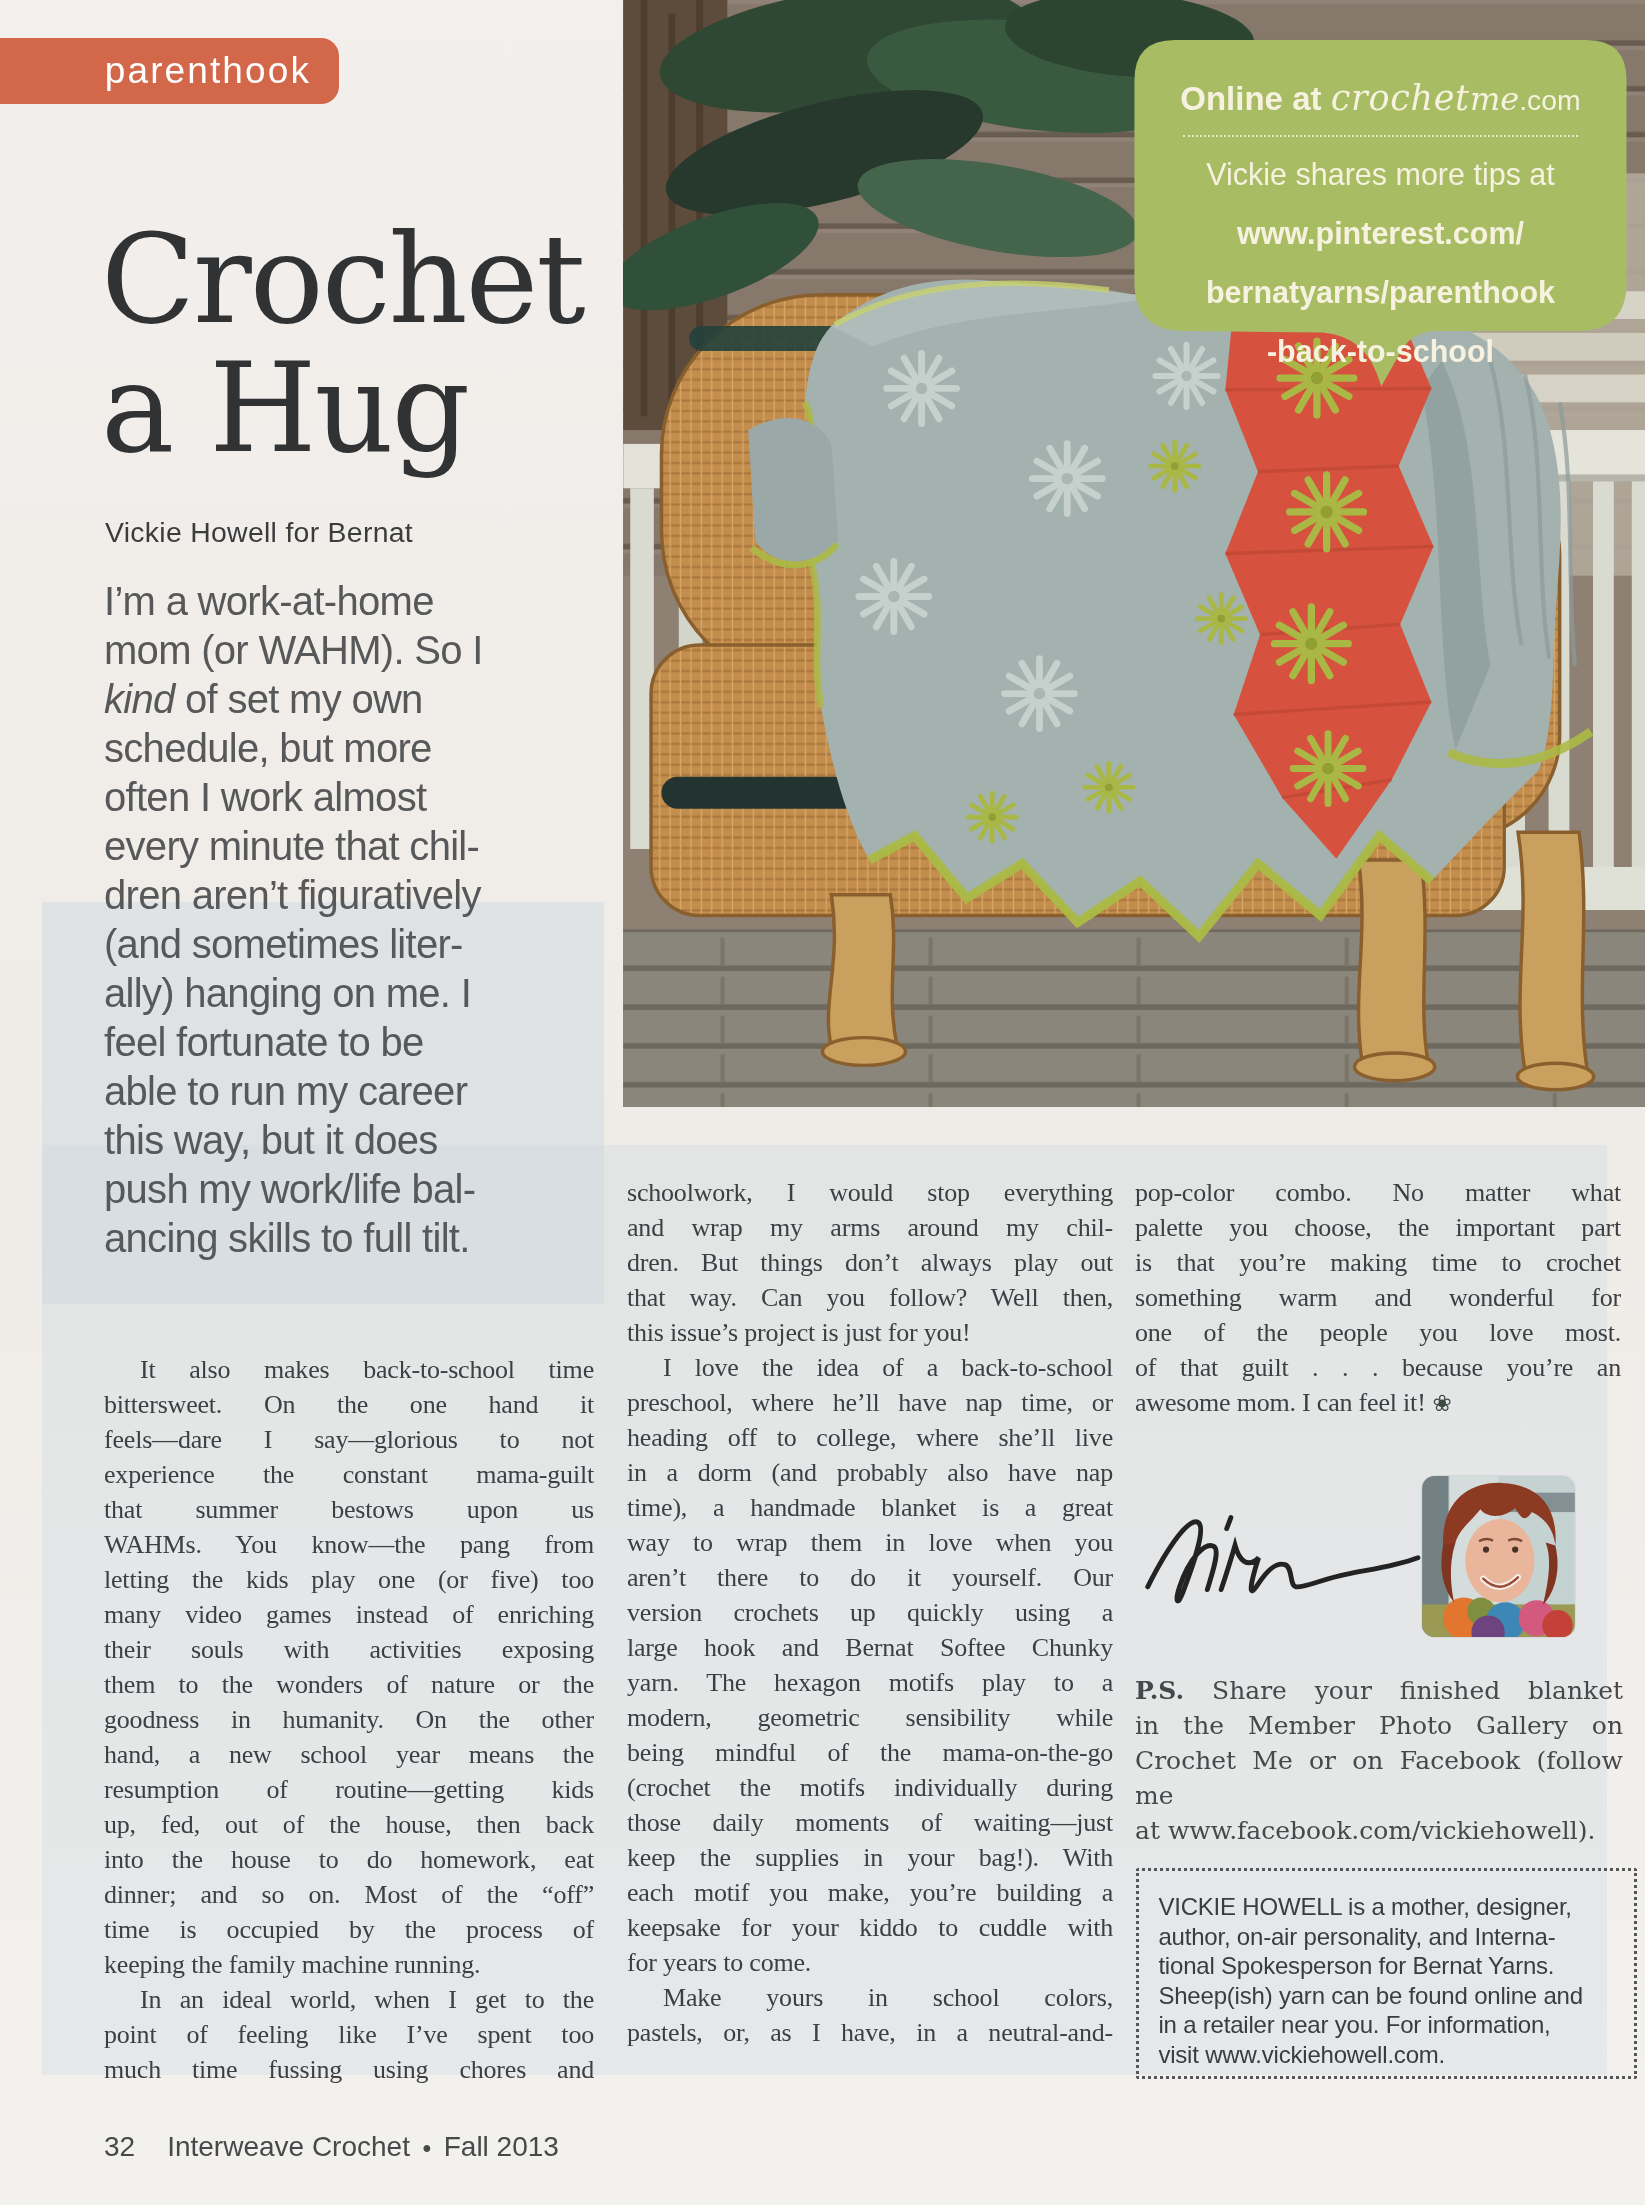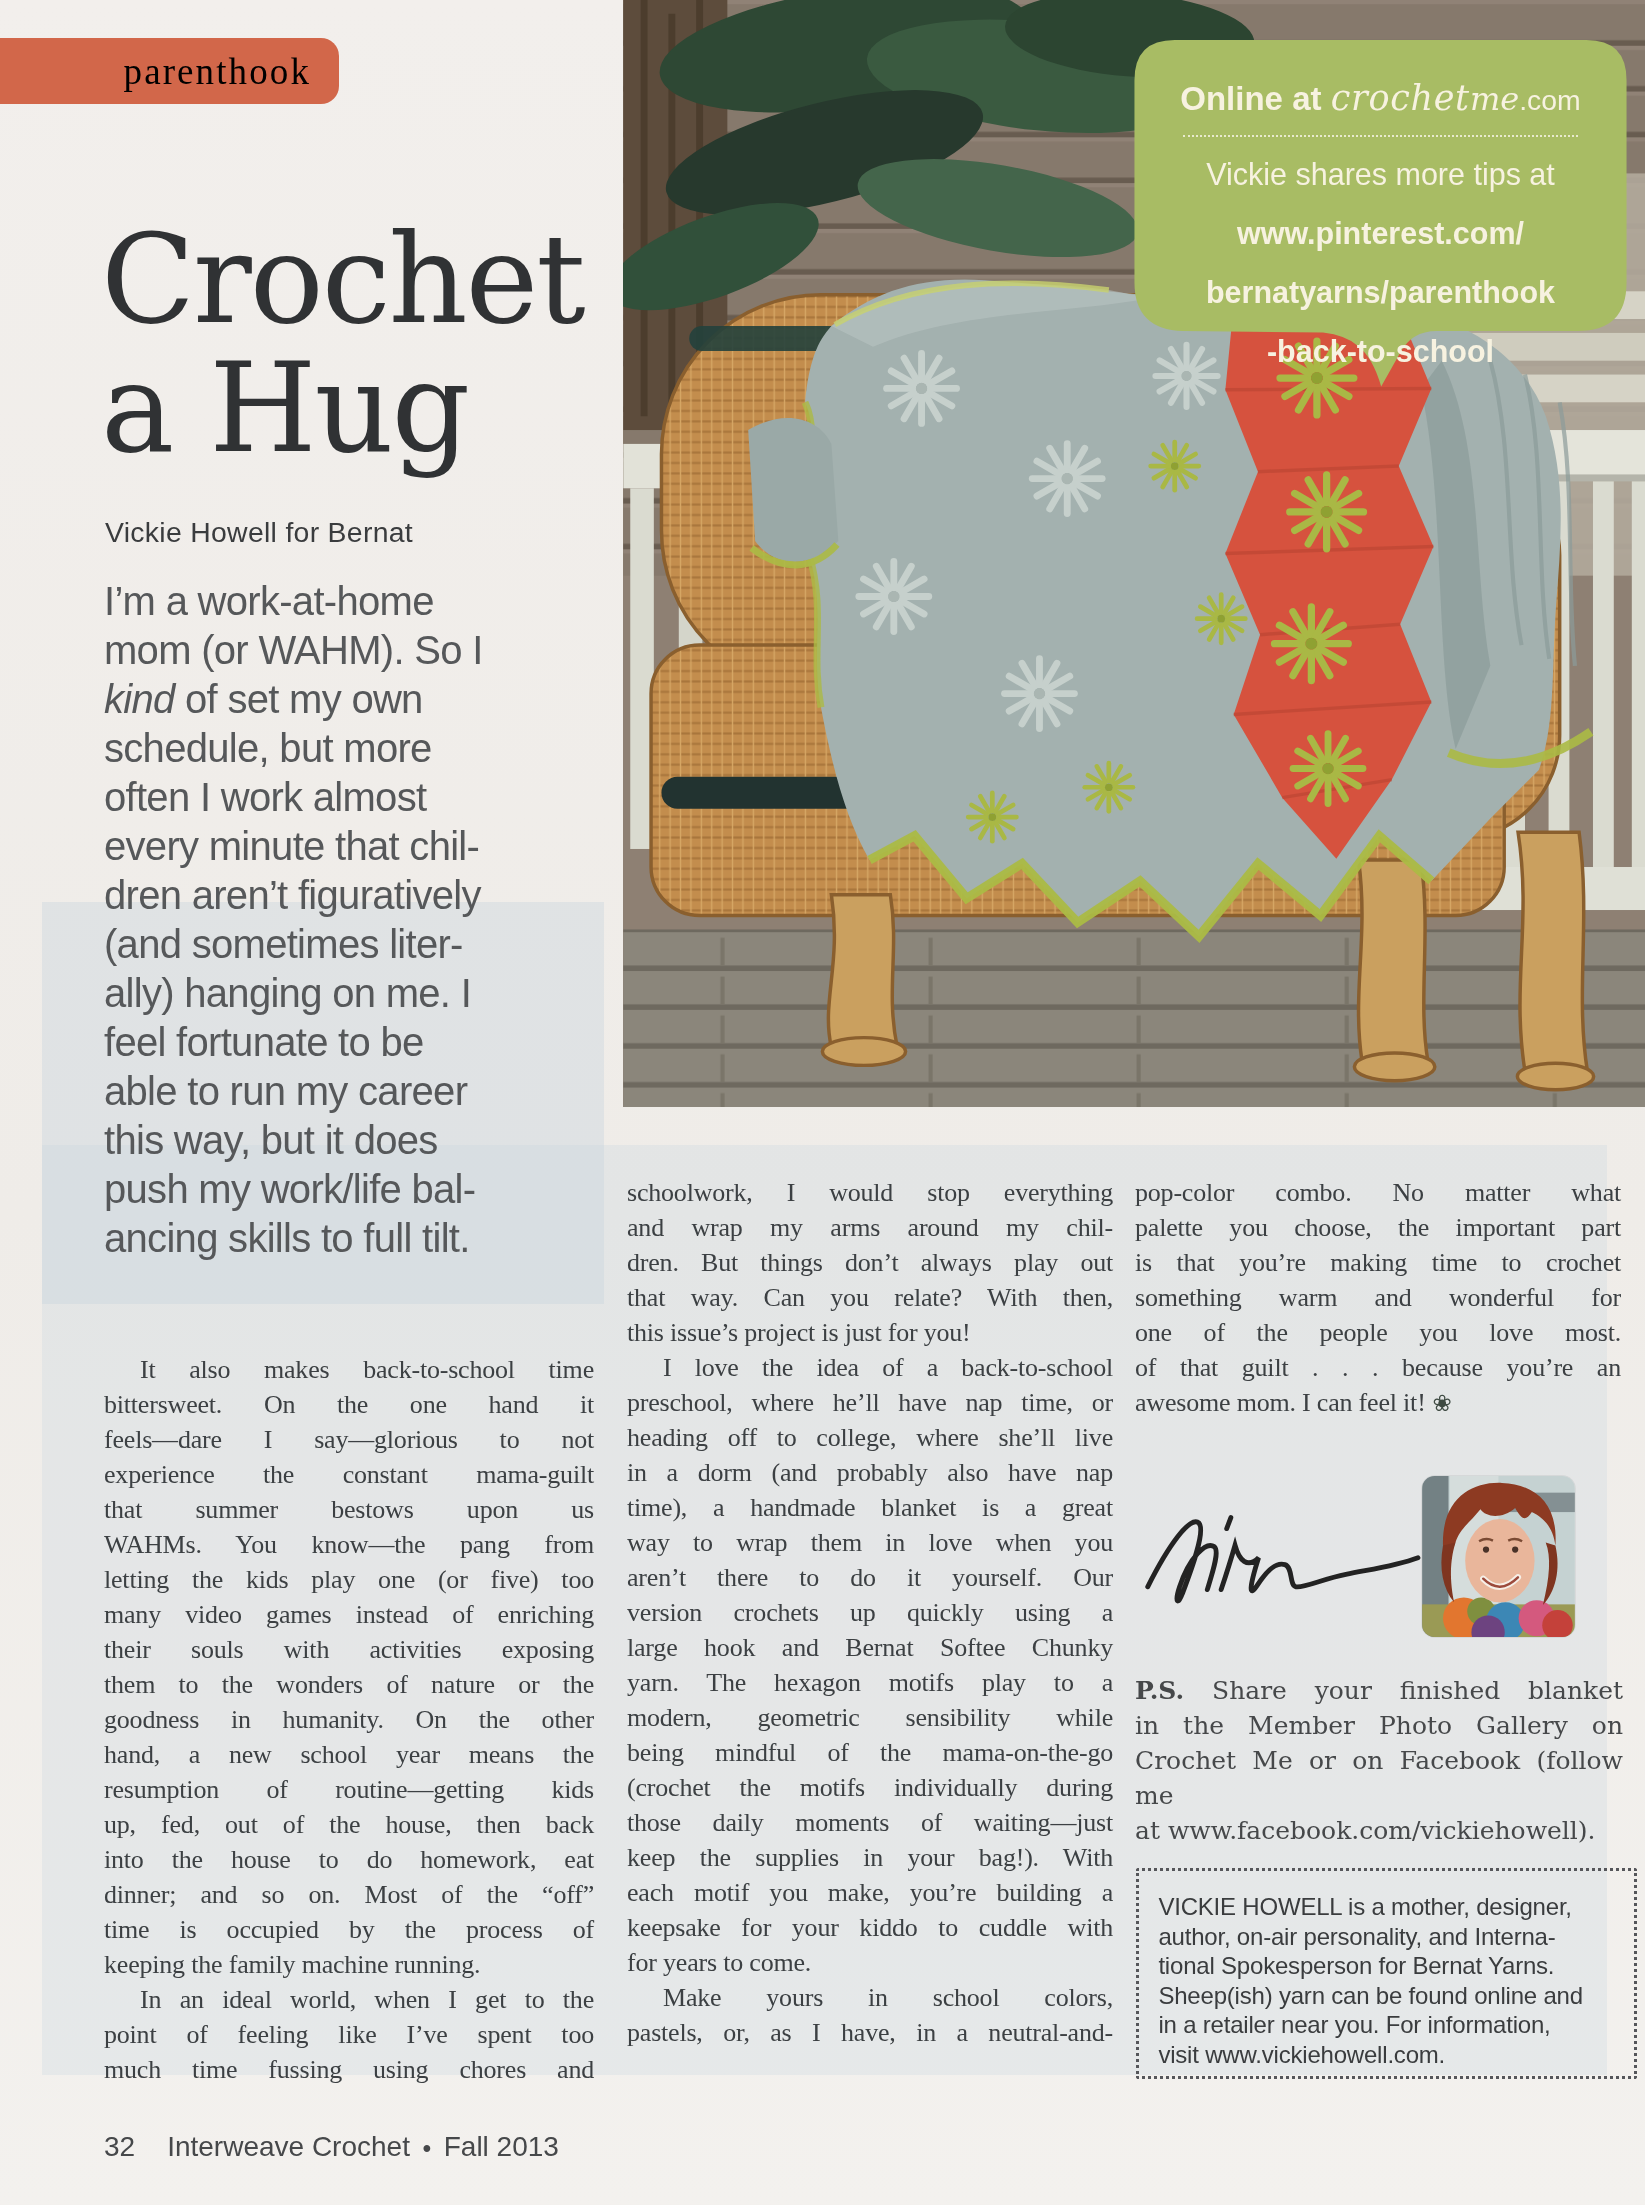--- a/index.html
+++ b/index.html
@@ -7,21 +7,21 @@
         background:linear-gradient(180deg,#f2efec 0%,#efece8 55%,#f3f1ee 100%);
         font-family:"Liberation Serif",serif;}
   .tint{position:absolute;pointer-events:none;}
   .tint-a{left:42px;top:902px;width:562px;height:402px;background:rgba(196,210,221,.35);}
   .tint-b{left:42px;top:1145px;width:1565px;height:930px;background:rgba(199,212,223,.28);}
 
   
   .tab{position:absolute;left:0;top:38px;width:339px;height:66px;background:#d2674a;
        border-radius:0 18px 18px 0;display:flex;align-items:center;justify-content:flex-end;
        padding-right:28px;box-sizing:border-box;}
-  .tab span{font-family:Liberation Serif, serif;font-size:37px;color:#000000;letter-spacing:2.1px;text-align:right;}
+  .tab span{font-family:Liberation Sans, sans-serif;font-size:37px;color:#ffffff;letter-spacing:2.1px;text-align:right;}
 
   
   .photo{position:absolute;left:623px;top:0;width:1023px;height:1107px;overflow:hidden;background:#8e8073;}
   .photo svg{display:block;}
 
   
   .bubble{position:absolute;left:1134px;top:0;width:493px;height:416px;}
   .bubble .shape{position:absolute;left:0;top:40px;}
   .bubble .btxt{position:relative;z-index:2;padding-top:78px;}
   .bline1{text-align:center;color:#f7f2e0;font-family:"Liberation Sans",sans-serif;
@@ -291,21 +291,21 @@
       <div class="line">time is occupied by the process of</div>
       <div class="line pend">keeping the family machine running.</div>
       <div class="line ind">In an ideal world, when I get to the</div>
       <div class="line">point of feeling like I’ve spent too</div>
       <div class="line">much time fussing using chores and</div>
     </div>
   <div class="col col2">
       <div class="line">schoolwork, I would stop everything</div>
       <div class="line">and wrap my arms around my chil-</div>
       <div class="line">dren. But things don’t always play out</div>
-      <div class="line">that way. Can you relate? With then,</div>
+      <div class="line">that way. Can you follow? Well then,</div>
       <div class="line pend">this issue’s project is just for you!</div>
       <div class="line ind">I love the idea of a back-to-school</div>
       <div class="line">preschool, where he’ll have nap time, or</div>
       <div class="line">heading off to college, where she’ll live</div>
       <div class="line">in a dorm (and probably also have nap</div>
       <div class="line">time), a handmade blanket is a great</div>
       <div class="line">way to wrap them in love when you</div>
       <div class="line">aren’t there to do it yourself. Our</div>
       <div class="line">version crochets up quickly using a</div>
       <div class="line">large hook and Bernat Softee Chunky</div>

